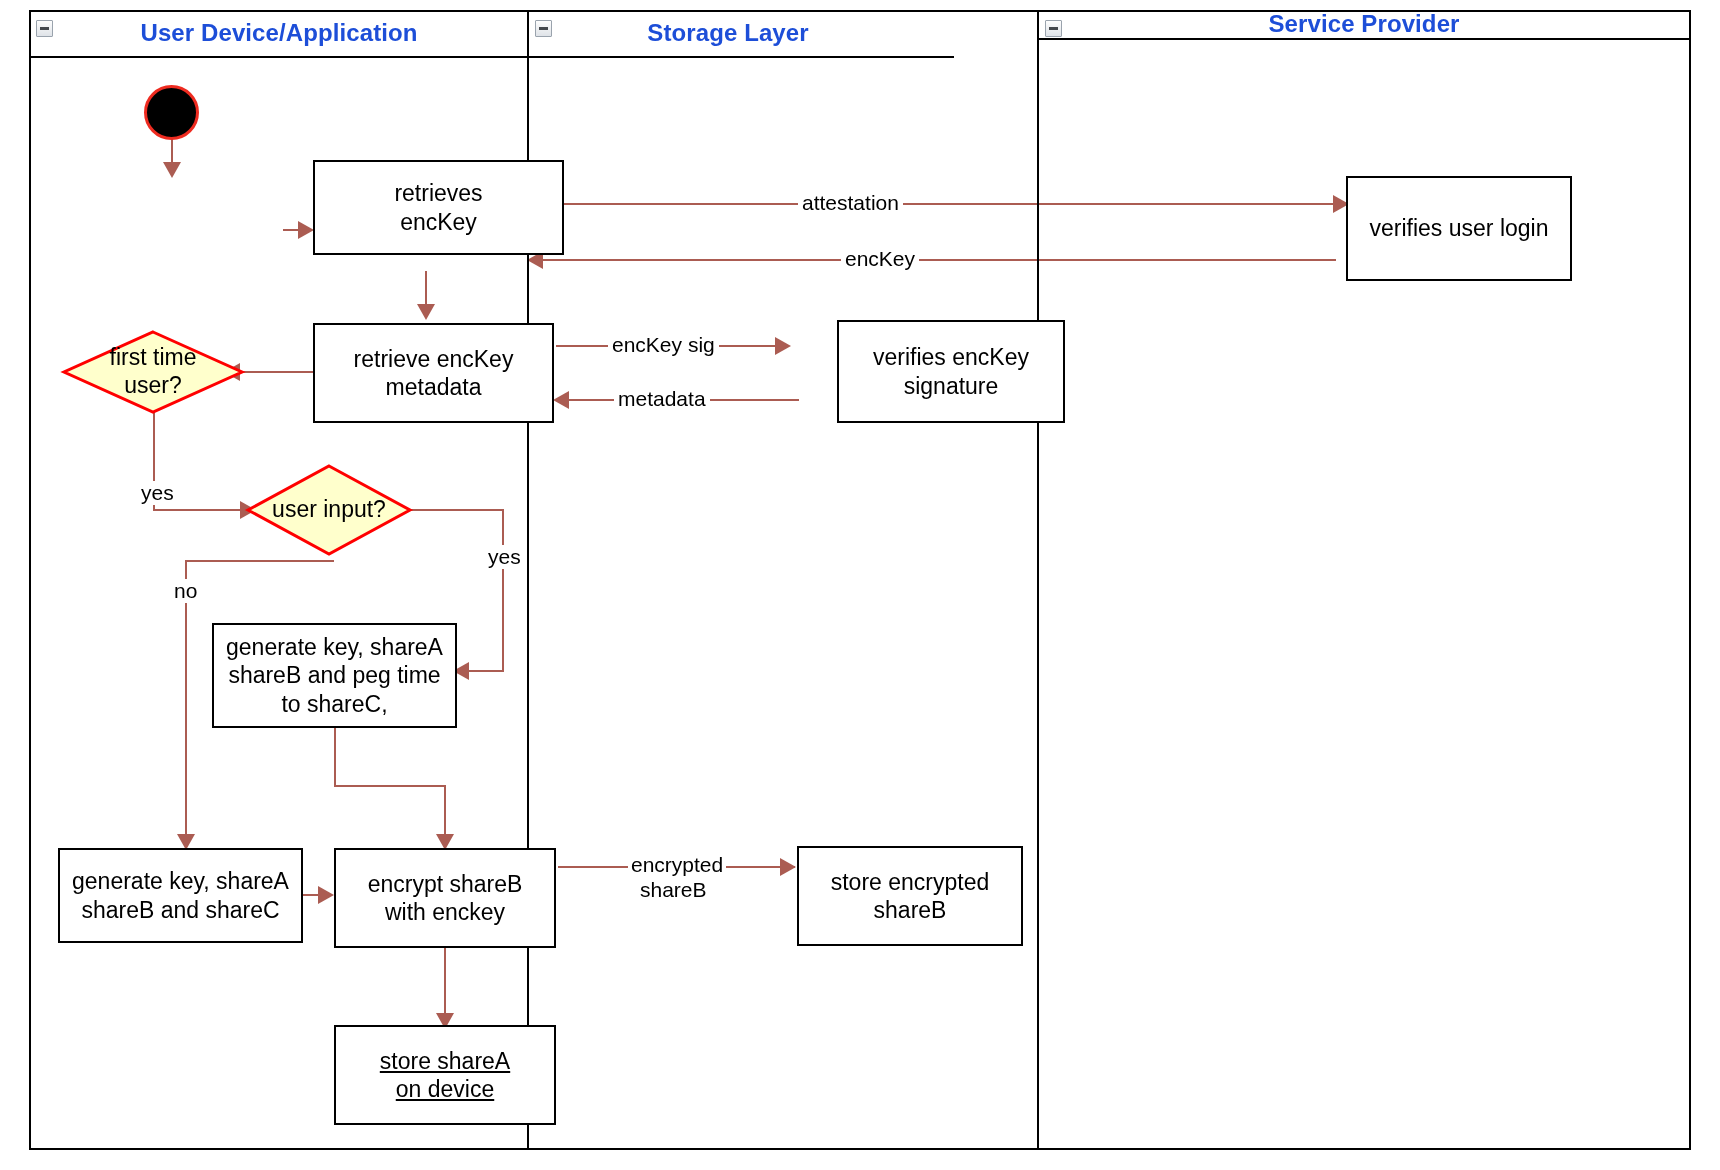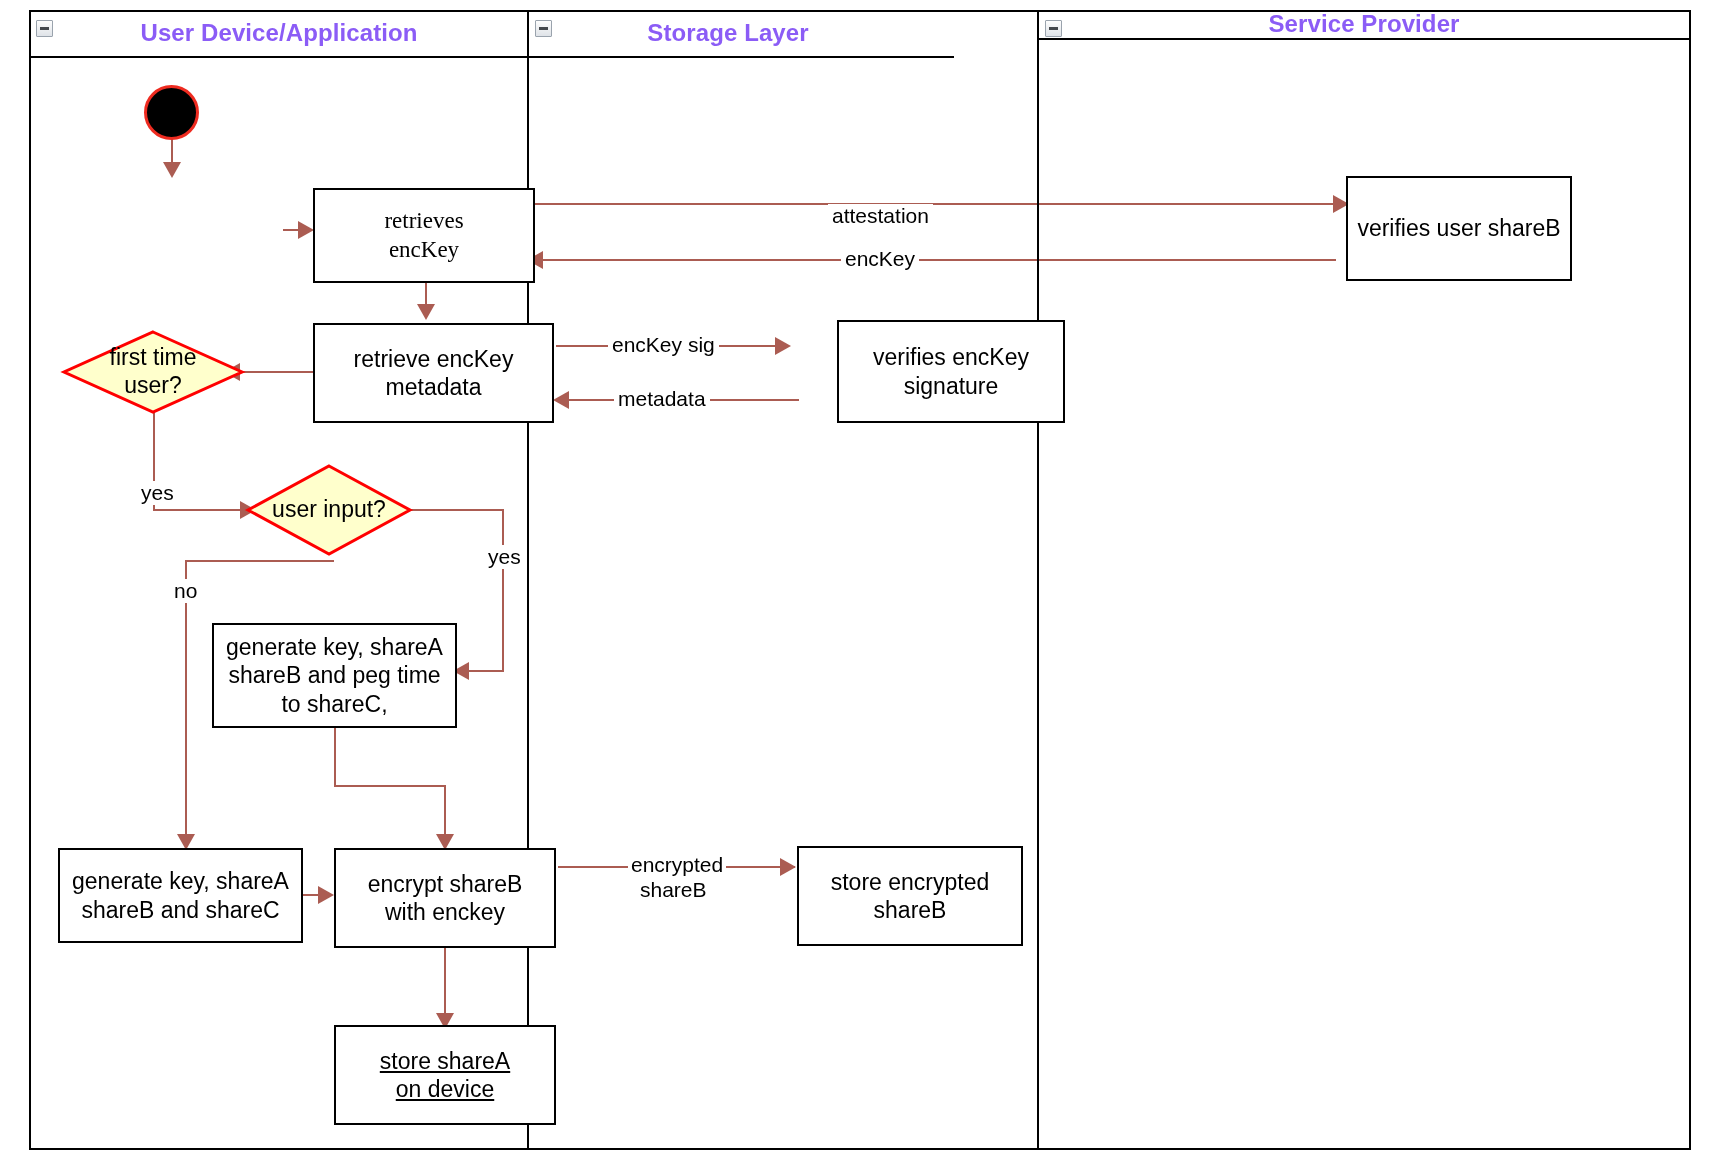--- a/index.html
+++ b/index.html
@@ -2,21 +2,21 @@
 <html><head>
 <meta charset="utf-8">
 <style>
   html,body{margin:0;padding:0;background:#ffffff;}
   body{font-family:"Liberation Sans",sans-serif;}
   #canvas{position:relative;width:1720px;height:1170px;background:#ffffff;overflow:hidden;}
 
   .lane-frame{position:absolute;box-sizing:border-box;border:2px solid #000;}
   .lane-header{position:absolute;box-sizing:border-box;border-bottom:2px solid #000;
     display:flex;align-items:center;justify-content:center;}
-  .lane-title{font-weight:bold;font-size:24px;color:#8b5cf6;letter-spacing:.1px;}
+  .lane-title{font-weight:bold;font-size:24px;color:#1d4ed8;letter-spacing:.1px;}
   .lane-div{position:absolute;width:2px;background:#000;}
 
   .collapse-icon{position:absolute;width:17px;height:17px;box-sizing:border-box;
     border:1px solid #9aa3ad;background:linear-gradient(#fdfdfd,#dfe3e8);
     display:flex;align-items:center;justify-content:center;border-radius:1px;}
   .collapse-icon i{display:block;width:9px;height:3px;background:#44484d;}
 
   .node{position:absolute;box-sizing:border-box;background:#fff;border:2px solid #000;
     display:flex;align-items:center;justify-content:center;text-align:center;
     font-size:23px;color:#000;line-height:1.23;padding:2px 5px;}
@@ -74,21 +74,21 @@
     </div>
 
   <div class="edge v" style="left:171px;top:125px;height:45px;"></div>
   <div class="ahead down" style="left:163px;top:162px;"></div>
 
   <div class="edge h" style="left:283px;top:229px;width:22px;"></div>
   <div class="ahead right" style="left:298px;top:221px;"></div>
 
   <div class="edge h" style="left:527px;top:203px;width:820px;"></div>
   <div class="ahead right" style="left:1333px;top:195px;"></div>
-  <span class="elabel" style="left:828px;top:191px;margin-top:13px;">attestation</span>
+  <span class="elabel" style="left:798px;top:191px;">attestation</span>
 
   <div class="edge h" style="left:540px;top:259px;width:796px;"></div>
   <div class="ahead left" style="left:527px;top:251px;"></div>
   <span class="elabel" style="left:841px;top:247px;">encKey</span>
 
   <div class="edge v" style="left:425px;top:271px;height:38px;"></div>
   <div class="ahead down" style="left:417px;top:304px;"></div>
 
   <div class="edge h" style="left:556px;top:345px;width:233px;"></div>
   <div class="ahead right" style="left:775px;top:337px;"></div>
@@ -132,29 +132,29 @@
 
   <div class="edge v" style="left:444px;top:948px;height:70px;"></div>
   <div class="ahead down" style="left:436px;top:1013px;"></div>
 
   <div class="lane-div" style="left:527px;top:10px;height:1140px;"></div>
   <div class="lane-div" style="left:1037px;top:10px;height:1140px;"></div>
 
   <div class="start-node" style="left:144px;top:85px;width:55px;height:55px;"></div>
 
 
-  <div class="node" style="left:313px;top:188px;width:222px;height:95px;font-family:Liberation Serif, serif;">
+  <div class="node" style="left:313px;top:160px;width:251px;height:95px;">
     <span>
       <span>retrieves</span><br>
       <span>encKey</span>
     </span>
   </div>
 
   <div class="node" style="left:1346px;top:176px;width:226px;height:105px;">
-    <span>verifies user shareB</span>
+    <span>verifies user login</span>
   </div>
 
   <div class="node" style="left:313px;top:323px;width:241px;height:100px;">
     <span>
       <span>retrieve encKey</span><br>
       <span>metadata</span>
     </span>
   </div>
 
   <div class="node" style="left:837px;top:320px;width:228px;height:103px;">

